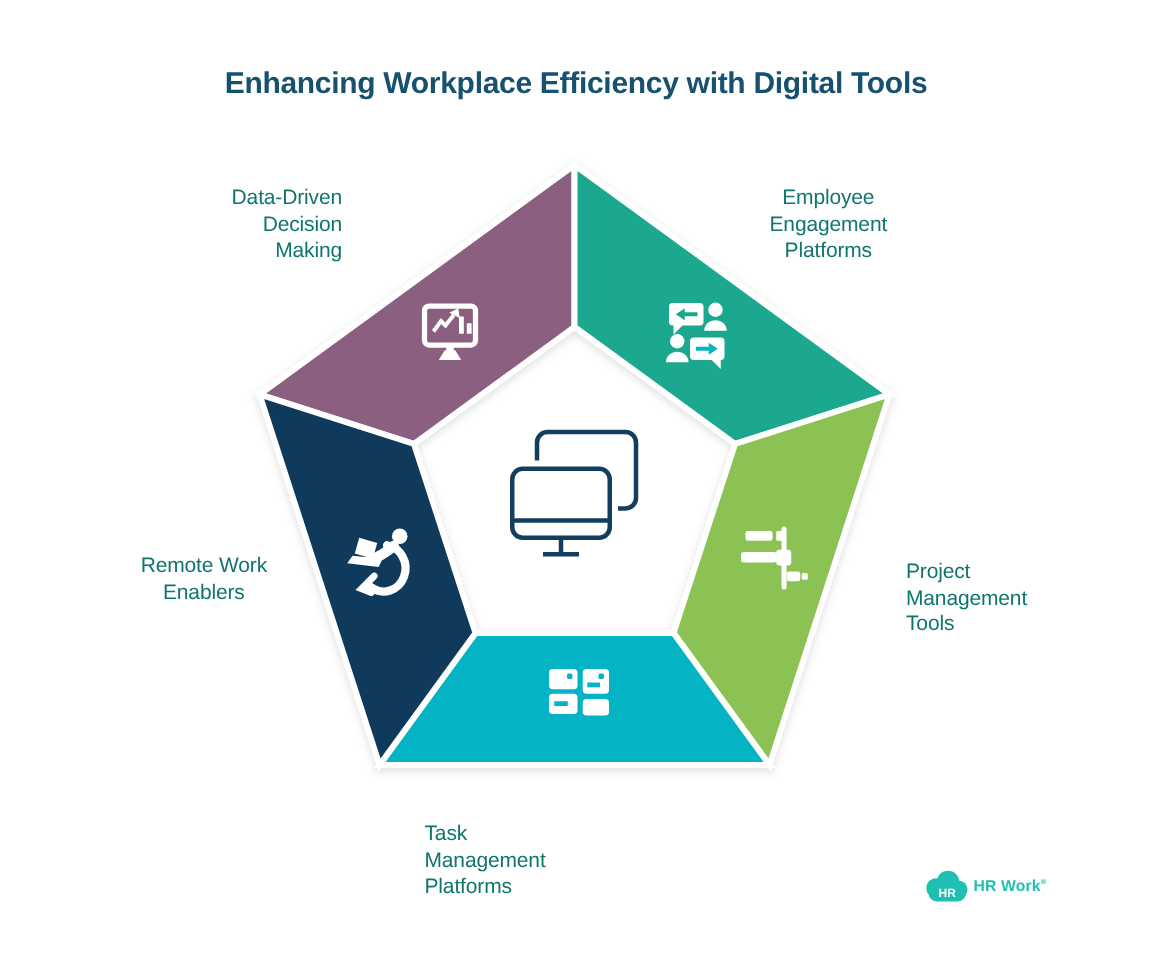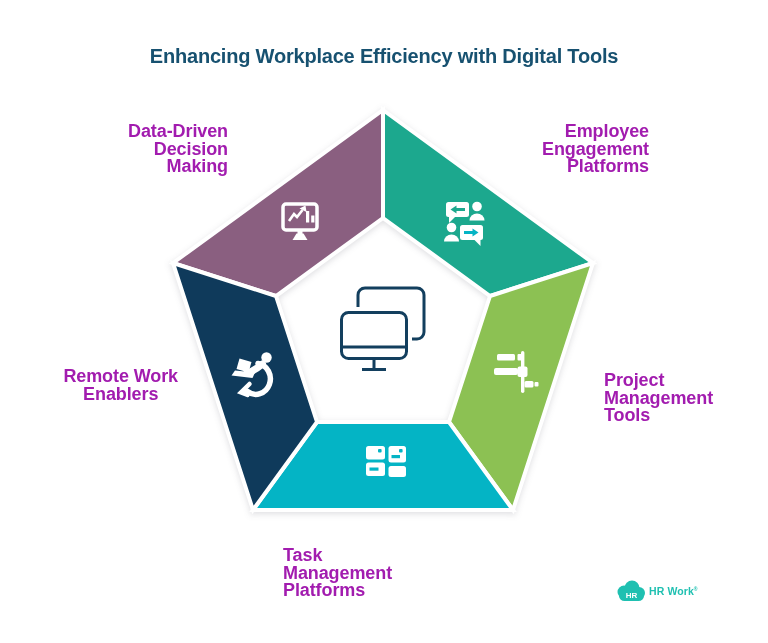--- a/index.html
+++ b/index.html
@@ -5,25 +5,25 @@
   html,body { margin:0; padding:0; background:#ffffff; }
   .canvas {
     position:relative; width:768px; height:643px; background:#ffffff;
     font-family:"Liberation Sans", sans-serif; overflow:hidden;
   }
   .title {
     position:absolute; left:0; right:0; top:45px; text-align:center;
     font-size:20px; font-weight:700; color:#175170; letter-spacing:-0.2px;
   }
   .seg-label {
-    position:absolute; white-space:pre-line; font-size:18px; font-weight:700;
-    color:#a21caf; line-height:17.5px; letter-spacing:-0.1px;
+    position:absolute; white-space:pre-line; font-size:14px; font-weight:400;
+    color:#0f766e; line-height:17.5px; letter-spacing:-0.1px;
   }
   .lbl-data-driven   { right:540px; top:123px; text-align:right; }
-  .lbl-employee      { left:542px;  top:123px; text-align:right; }
+  .lbl-employee      { left:513px;  top:123px; text-align:center; }
   .lbl-remote        { right:590px; top:368px; text-align:center; }
   .lbl-project       { left:604px;  top:372px; text-align:left; }
   .lbl-task          { left:283px;  top:547px; width:200px; text-align:left; }
   .logo-text {
     position:absolute; left:649px; top:585px; font-size:10.5px; font-weight:700;
     color:#1FC0B1; letter-spacing:0.1px;
   }
   .logo-text sup { font-size:5px; }
   svg { position:absolute; left:0; top:0; }
 </style>

